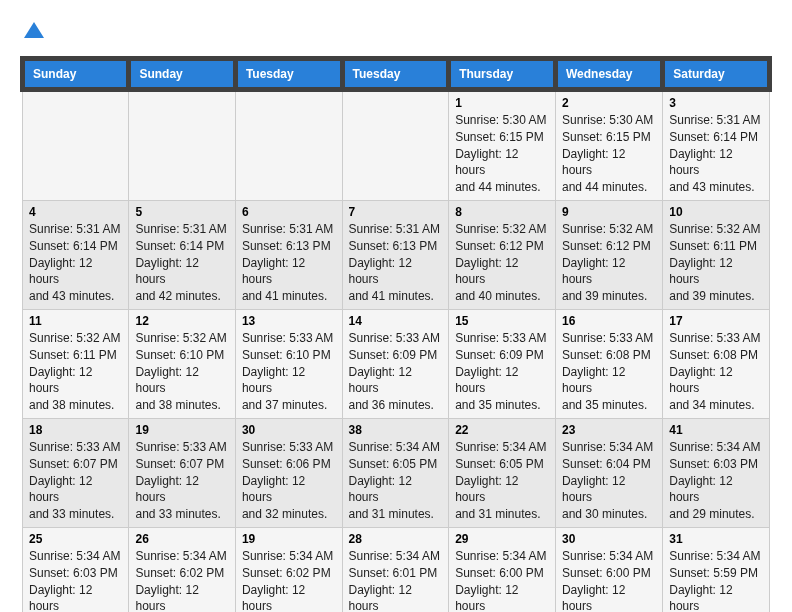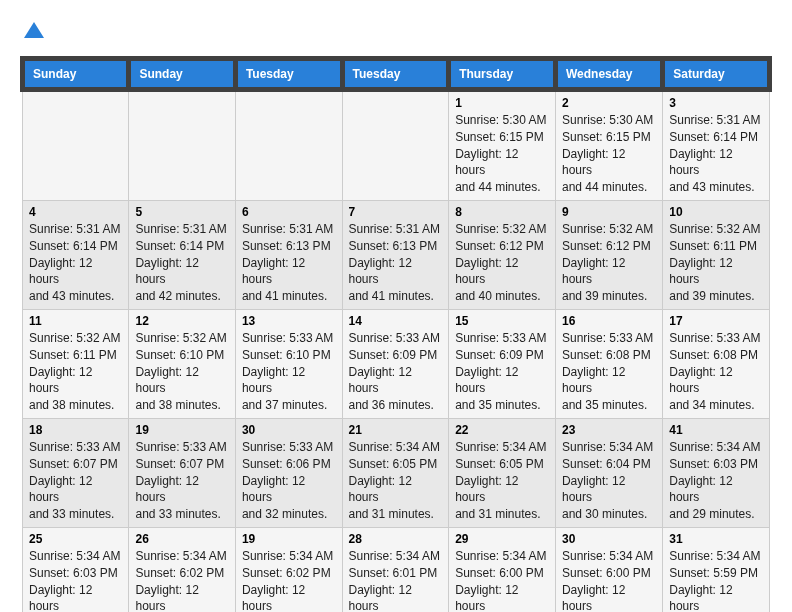--- a/index.html
+++ b/index.html
@@ -267,21 +267,21 @@
 and 33 minutes.</div>
         </td>
         <td>
           <div class="day-number">30</div>
           <div class="day-info" style="white-space: pre-line;">Sunrise: 5:33 AM
 Sunset: 6:06 PM
 Daylight: 12 hours
 and 32 minutes.</div>
         </td>
         <td>
-          <div class="day-number">21</div>
+          <div class="day-number">38</div>
           <div class="day-info" style="white-space: pre-line;">Sunrise: 5:34 AM
 Sunset: 6:05 PM
 Daylight: 12 hours
 and 31 minutes.</div>
         </td>
         <td>
           <div class="day-number">22</div>
           <div class="day-info" style="white-space: pre-line;">Sunrise: 5:34 AM
 Sunset: 6:05 PM
 Daylight: 12 hours

